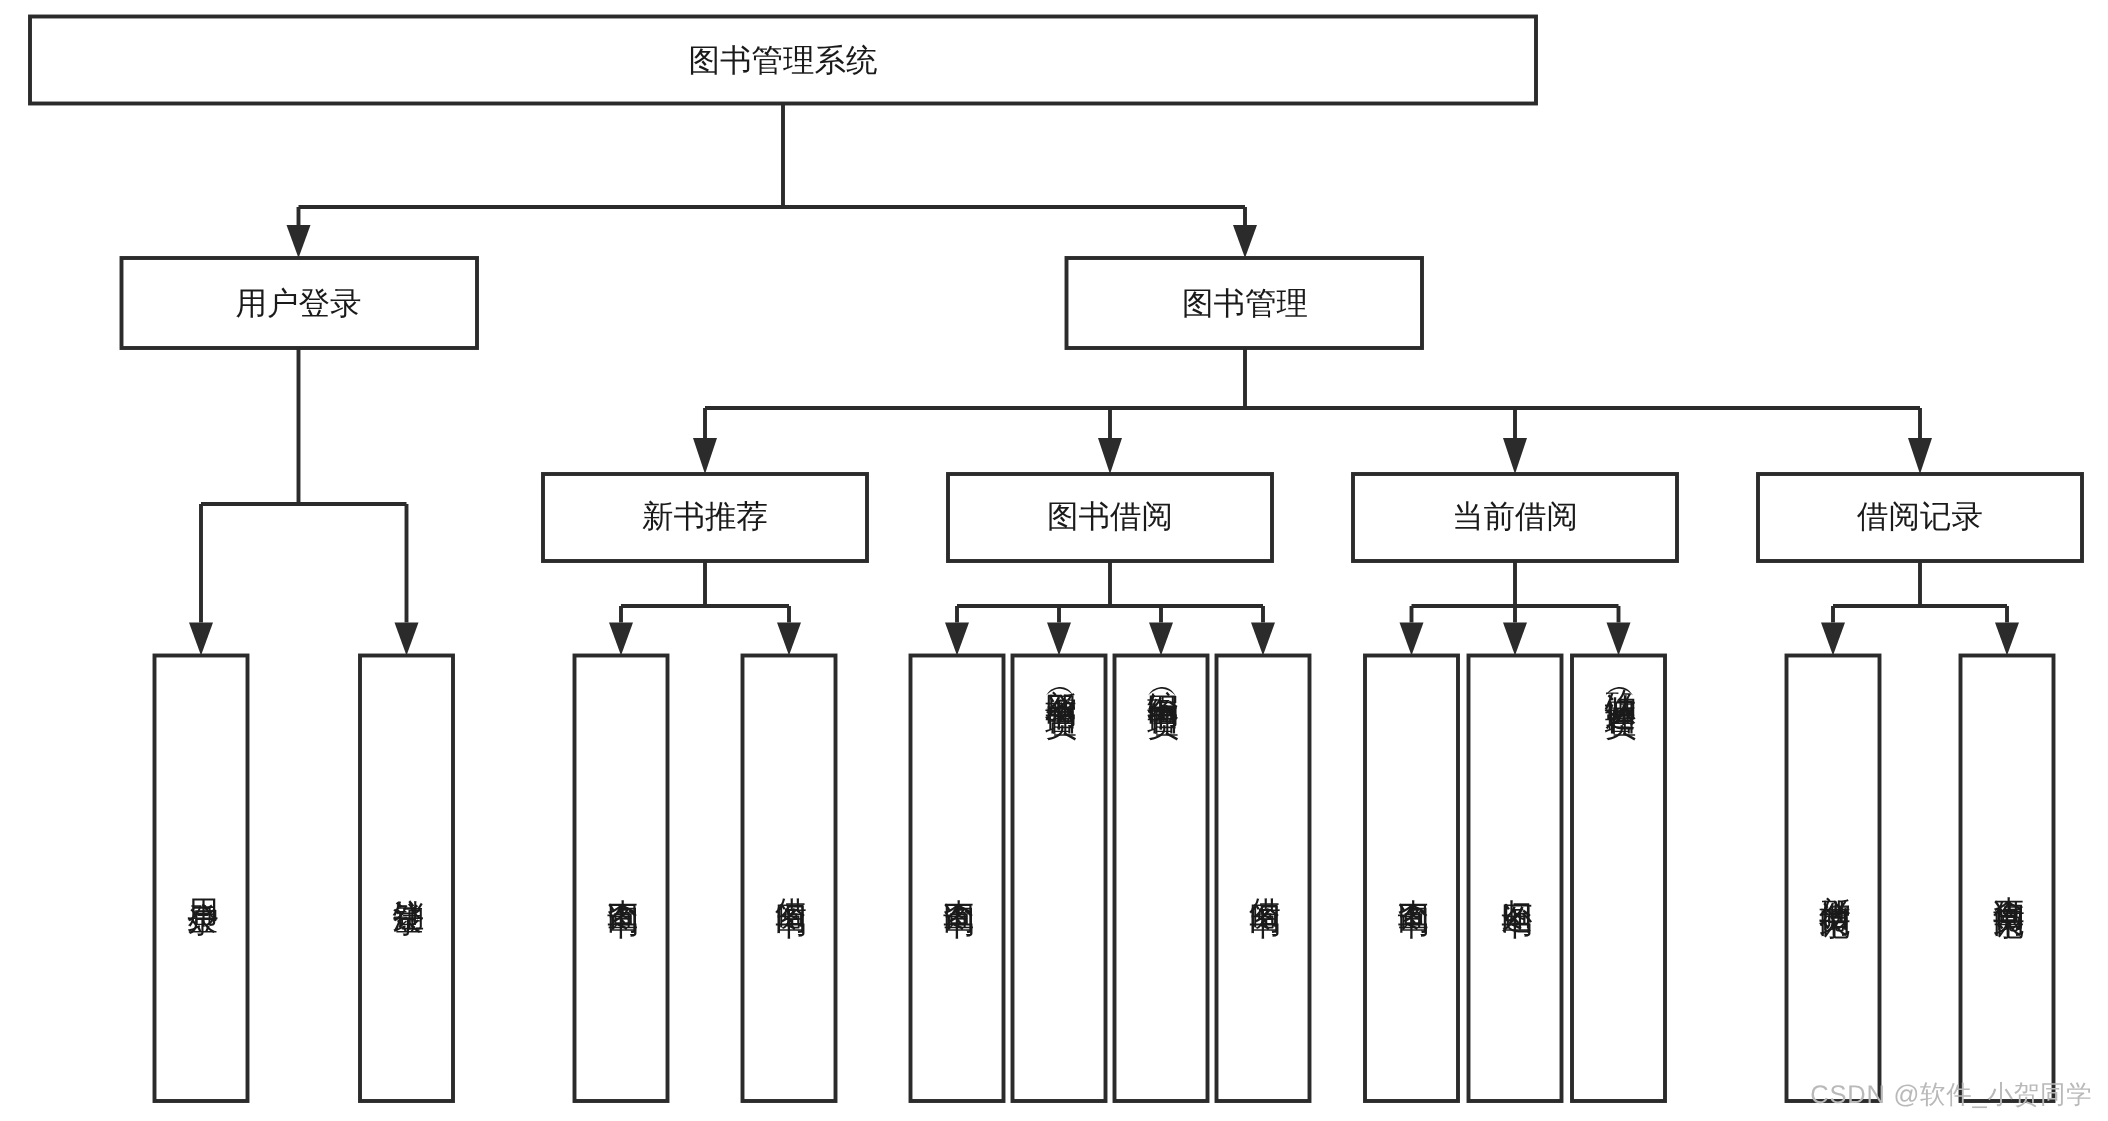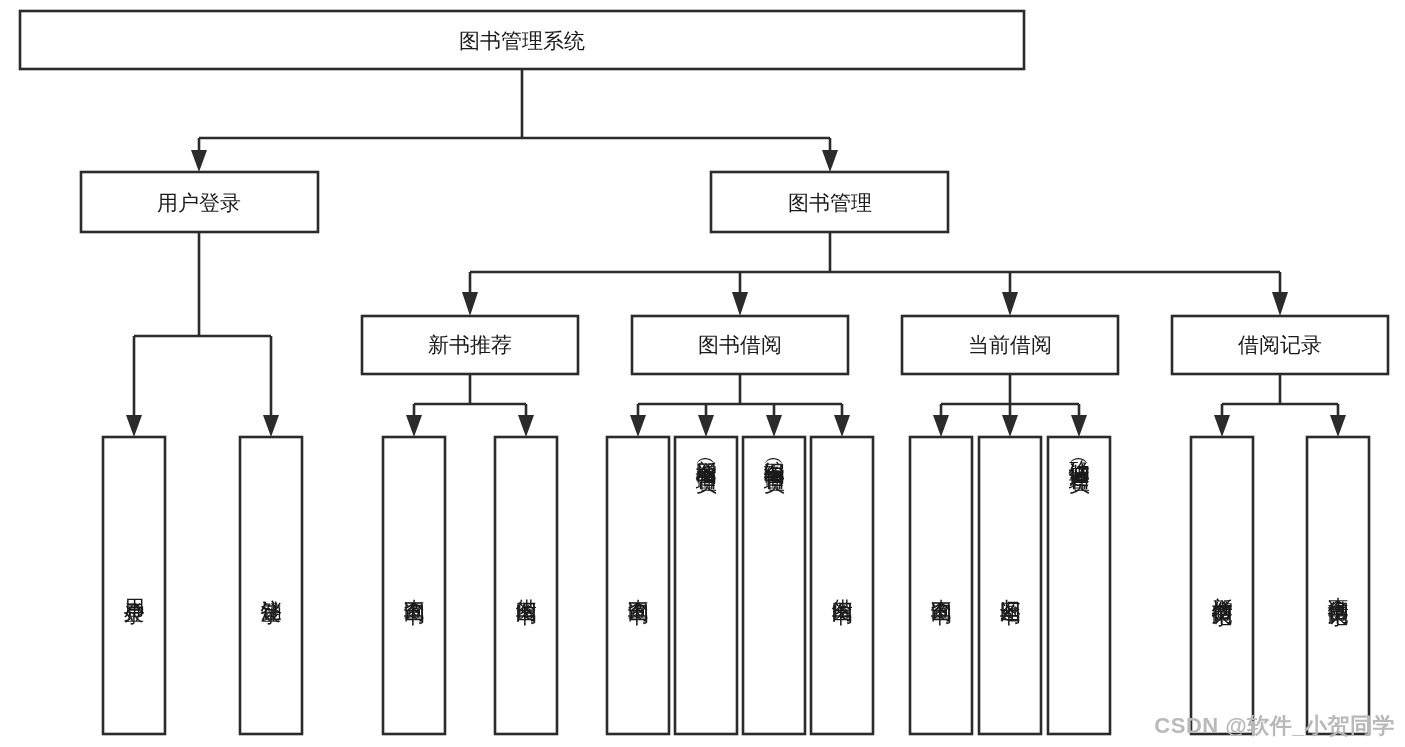--- a/index.html
+++ b/index.html
@@ -57,25 +57,24 @@
     line-height: 1.08;
     letter-spacing: 2px;
     color: #1a1a1a;
     white-space: nowrap;
   }
   .watermark {
     position: absolute;
     right: 10px;
     bottom: 6px;
     font-family: "Liberation Sans", "DejaVu Sans", sans-serif;
-    font-size: 22px;
+    font-size: 17px;
     color: #b9b9b9;
     letter-spacing: 0.5px;
     white-space: nowrap;
-    font-weight: bold;
   }
 </style>
 </head>
 <body>
 
 <svg id="diagram" viewBox="0 0 1405 747">
 
   <g>
     <rect class="node-box" x="20" y="11" width="1004" height="58"></rect>
     <text class="node-label" x="522" y="42">图书管理系统</text>

